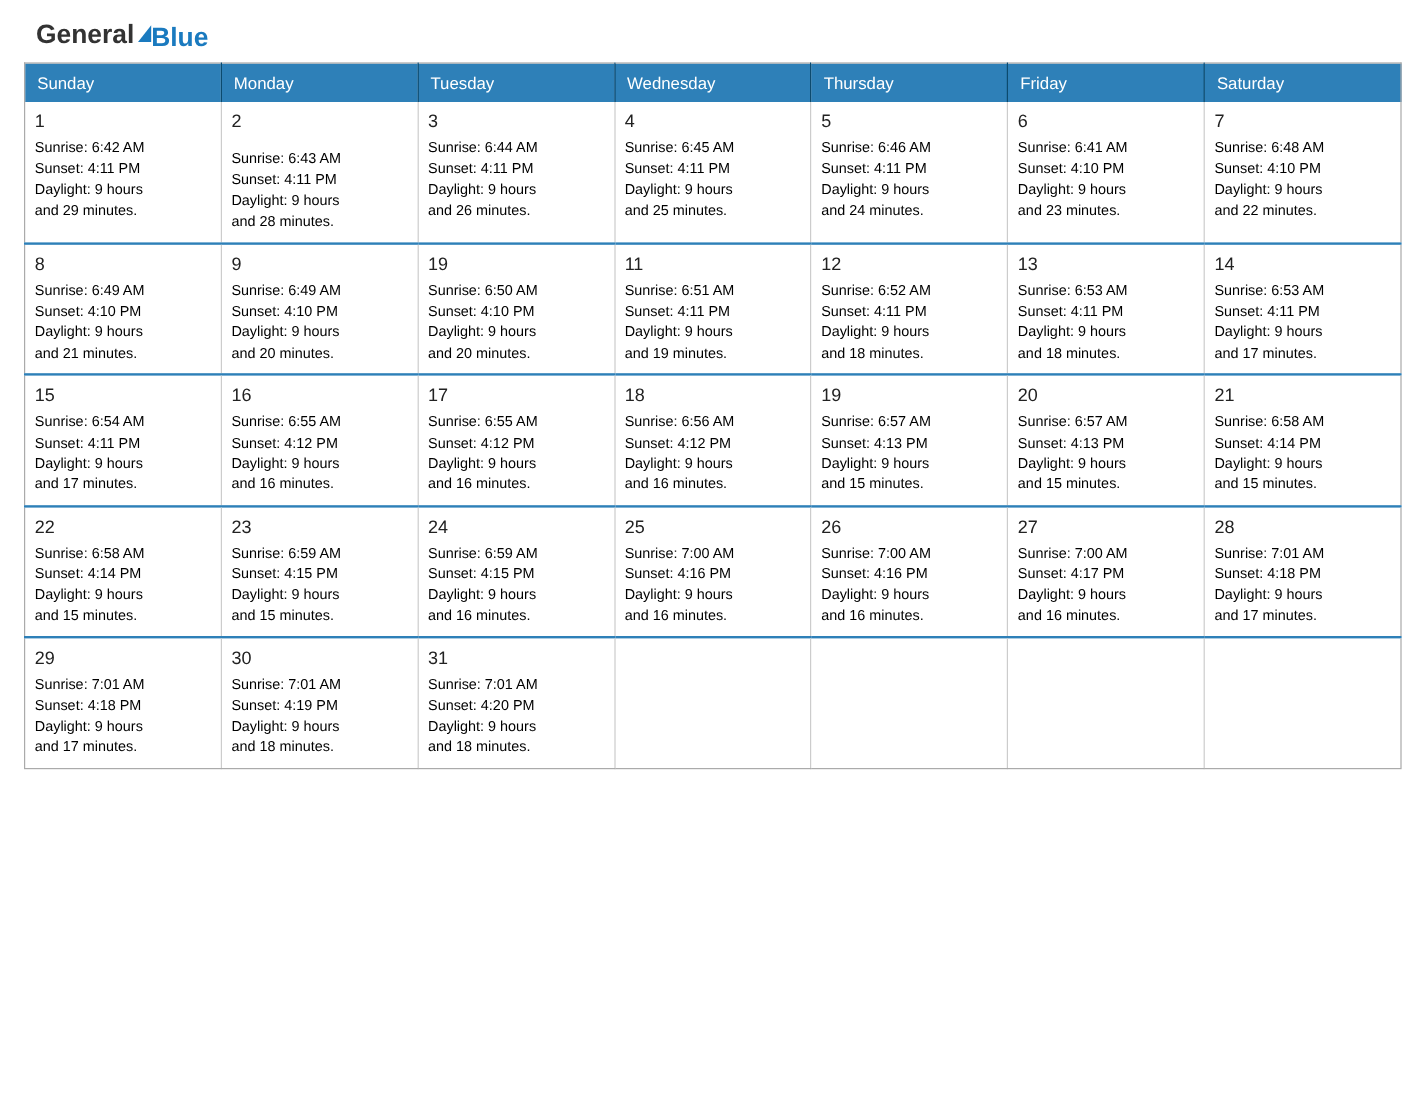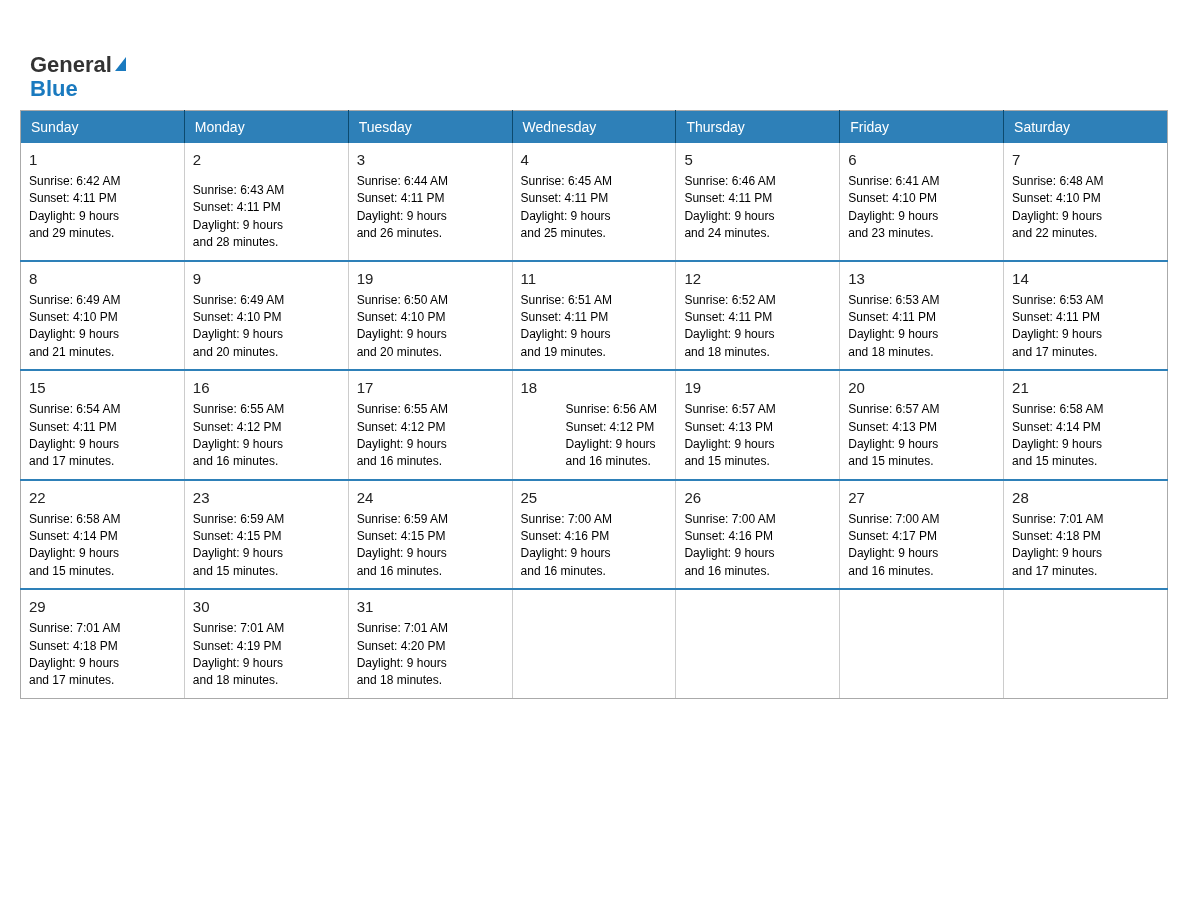--- a/index.html
+++ b/index.html
@@ -12,23 +12,21 @@
       color: #333;
     }
     .header {
       display: flex;
       justify-content: space-between;
       align-items: flex-start;
       padding: 18px 30px 10px 30px;
     }
     .logo {
       display: flex;
-      flex-direction: column;
       align-items: flex-start;
-      margin-top: 36px;
     }
     .logo-general {
       font-size: 22px;
       font-weight: bold;
       color: #333;
       line-height: 1;
     }
     .logo-blue {
       font-size: 22px;
       font-weight: bold;
@@ -248,21 +246,21 @@
         </td>
         <td>
           <span class="day-num">17</span>
           <div class="day-info" style="white-space: pre-line;">Sunrise: 6:55 AM
 Sunset: 4:12 PM
 Daylight: 9 hours
 and 16 minutes.</div>
         </td>
         <td>
           <span class="day-num">18</span>
-          <div class="day-info" style="white-space: pre-line; margin-left: 45px;">Sunrise: 6:56 AM
+          <div class="day-info" style="white-space: pre-line;">Sunrise: 6:56 AM
 Sunset: 4:12 PM
 Daylight: 9 hours
 and 16 minutes.</div>
         </td>
         <td>
           <span class="day-num">19</span>
           <div class="day-info" style="white-space: pre-line;">Sunrise: 6:57 AM
 Sunset: 4:13 PM
 Daylight: 9 hours
 and 15 minutes.</div>

